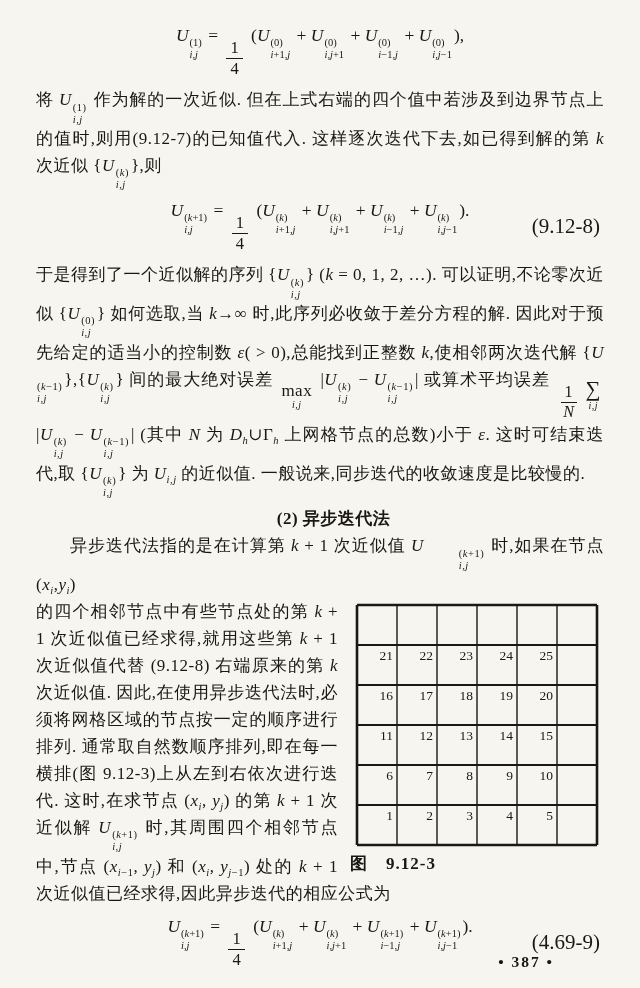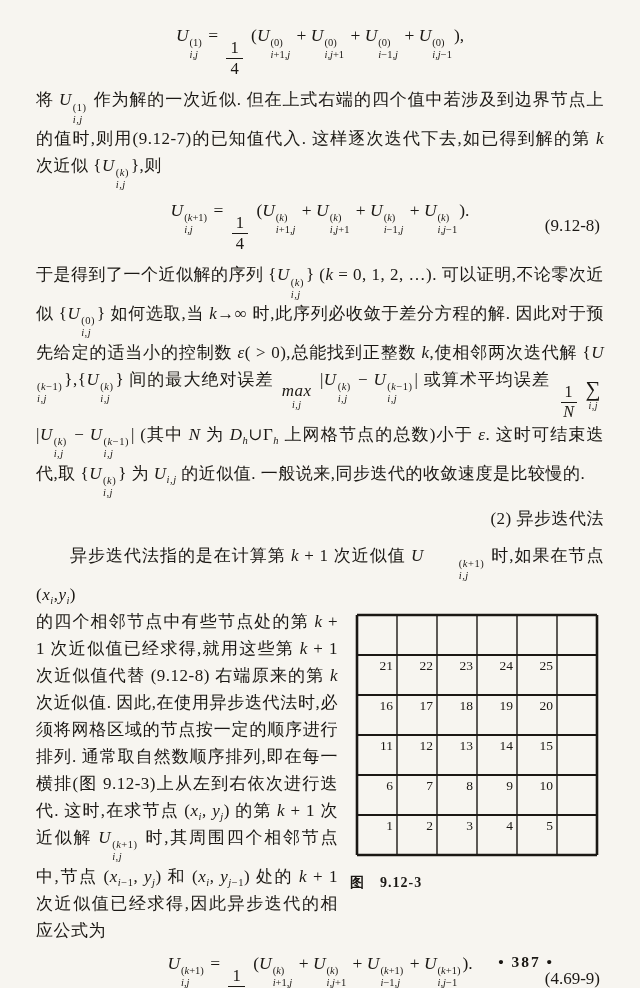--- a/index.html
+++ b/index.html
@@ -18,41 +18,41 @@
   }
   .para{
     font-size:17px;
     line-height:27px;
     text-align:justify;
     margin:0;
     letter-spacing:0.5px;
   }
   .indent{text-indent:2em;}
   .heading{
-    font-weight:normal;
+    font-weight:bold;
     text-indent:1.6em;
     margin-top:7px;
-    margin-bottom:10px;
-    text-align:right;
+    margin-bottom:0;
+    text-align:center;
   }
   .formula{
     position:relative;
     display:flex;
     justify-content:center;
     align-items:center;
     font-size:17.5px;
     margin:9px 0;
     min-height:40px;
   }
   .formula .math{white-space:nowrap;}
   .eqnum{
     position:absolute;
     right:4px;top:50%;
     transform:translateY(-50%);
-    font-size:17px;
+    font-size:21px;
   }
   
   i{font-style:italic;}
   sup,sub{font-size:10.5px;line-height:1;}
   .frac{
     display:inline-flex;flex-direction:column;align-items:center;
     vertical-align:-0.75em;line-height:1.05;margin:0 4px;
     font-size:0.95em;
   }
   .frac .fnum{display:block;padding:0 4px 1px;border-bottom:1.5px solid currentColor;}
@@ -61,35 +61,35 @@
     display:inline-flex;flex-direction:column;align-items:flex-start;
     vertical-align:-0.5em;line-height:1;
     font-size:10.5px;margin:0 2px 0 1px;
   }
   .supsub .sssup{display:block;}
   .supsub .sssub{display:block;margin-top:1.5px;}
   .underop{
     display:inline-flex;flex-direction:column;align-items:center;
     vertical-align:-0.65em;line-height:1;margin:0 3px;
   }
-  .underop .opbase{display:block;font-style:italic;}
+  .underop .opbase{display:block;}
   .underop .opbase.big{font-size:21px;}
   .underop .opunder{display:block;font-size:10px;margin-top:1px;}
   
   .figure{
     float:right;
     width:254px;
     margin:4px 0 4px 12px;
     text-align:left;
   }
   .figure svg{display:block;margin:0 auto;}
   .figure svg text{font-family:"Liberation Serif","DejaVu Serif",serif;}
   .figure-caption{
-    font-size:14px;
-    margin-top:16px;
+    font-size:17px;
+    margin-top:4px;
     font-weight:bold;
     letter-spacing:1px;
   }
   .clear{clear:both;}
   .page-number{
     position:absolute;
     right:86px;bottom:17px;
     font-weight:bold;
     font-size:15.5px;
     letter-spacing:2px;

